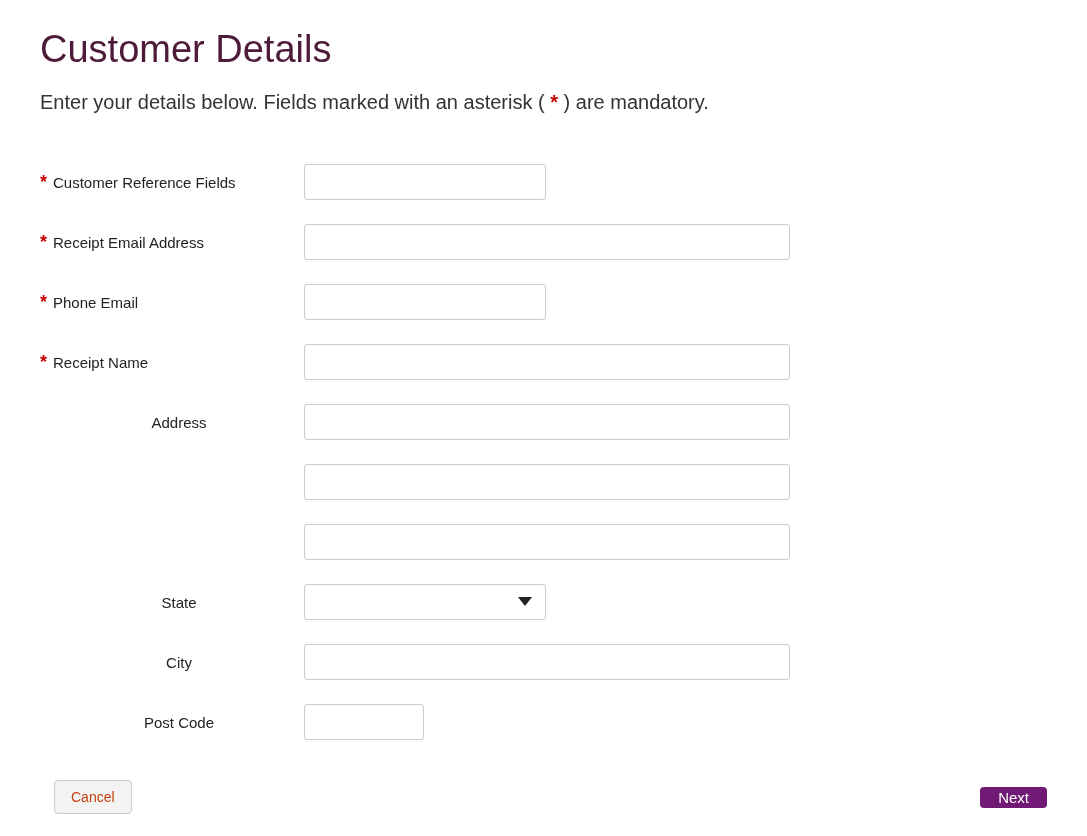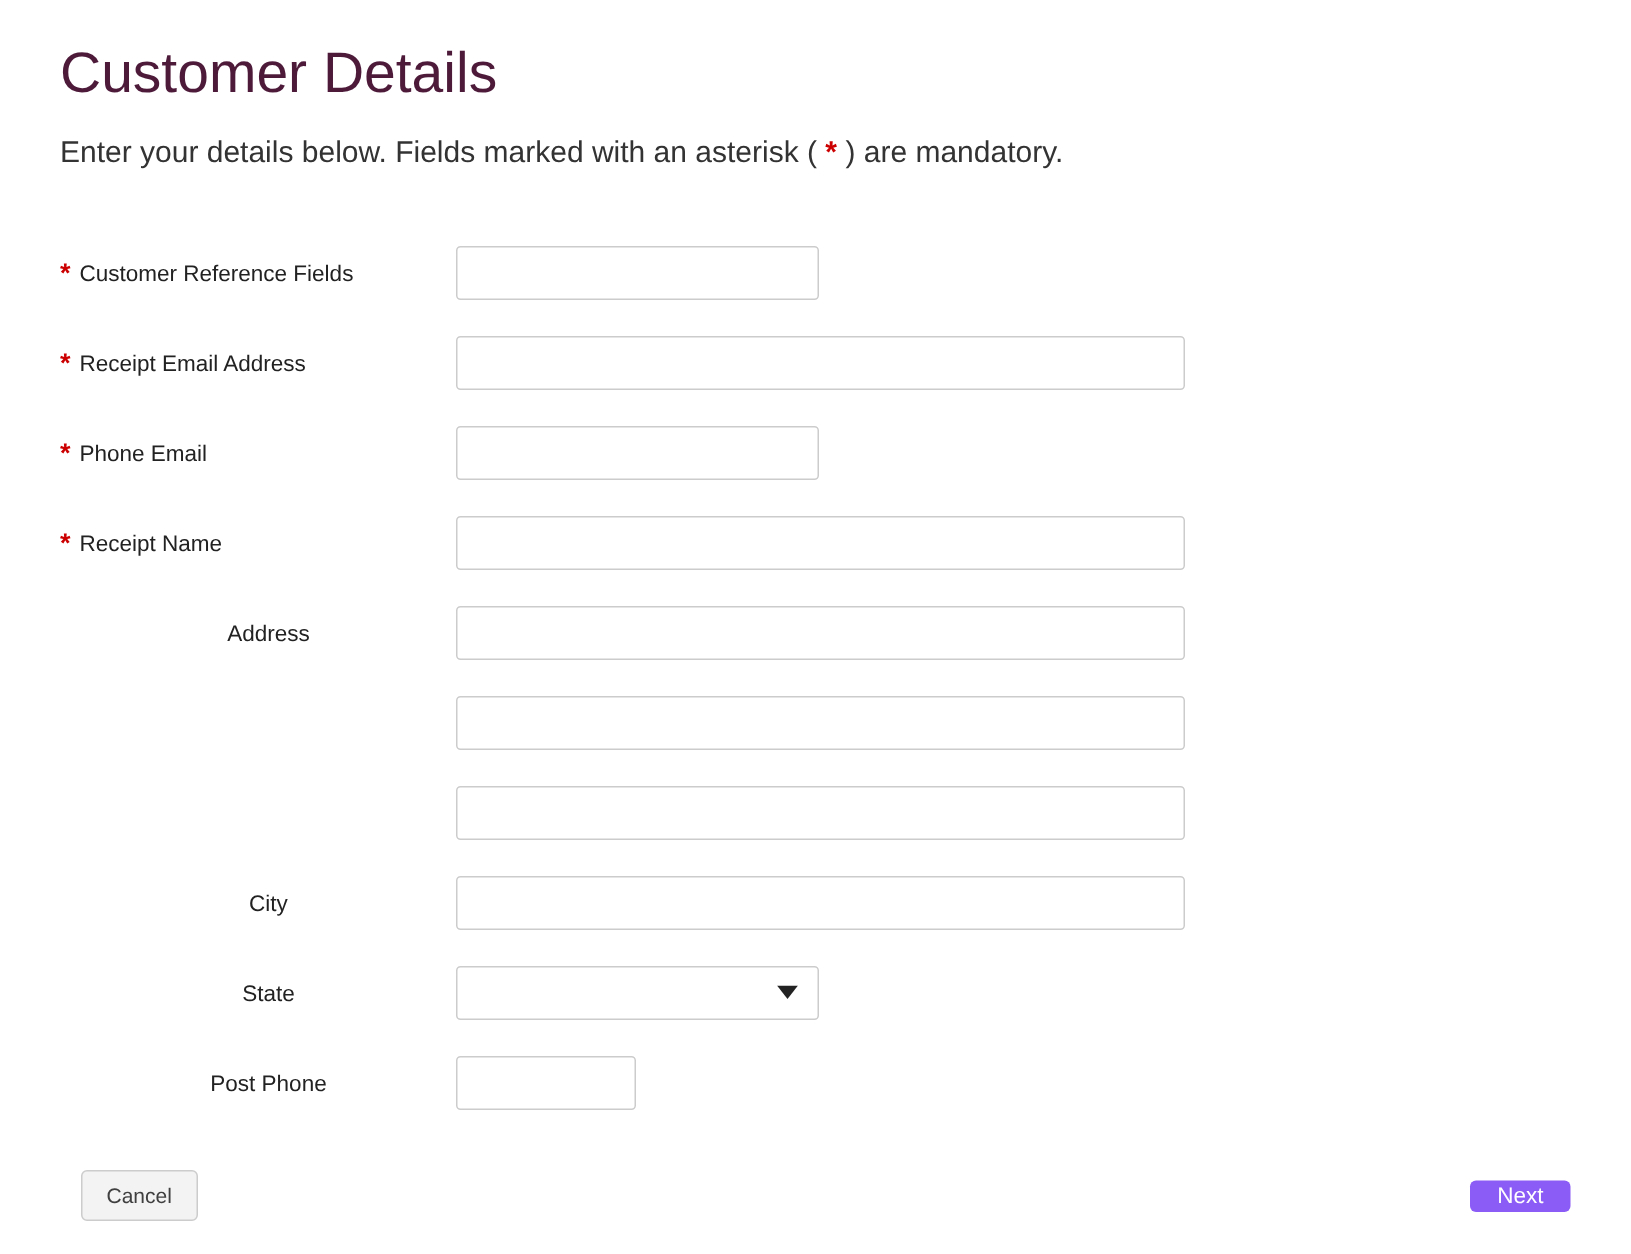--- a/index.html
+++ b/index.html
@@ -88,28 +88,28 @@
   .button-row {
     margin-top: 40px;
     display: flex;
     justify-content: space-between;
     align-items: center;
     padding-left: 14px;
   }
   button.cancel {
     background: #f3f3f3;
     border: 1px solid #cccccc;
-    color: #404040;
+    color: #c2410c;
     font-size: 14px;
     padding: 8px 16px;
     border-radius: 4px;
     cursor: pointer;
   }
   button.next {
-    background: #8b5cf6;
+    background: #701a75;
     border: none;
     color: #ffffff;
     font-size: 15px;
     padding: 2px 18px;
     border-radius: 4px;
     cursor: pointer;
   }
 </style>
 </head>
 <body>
@@ -175,29 +175,20 @@
 
   <div class="form-row">
     <div class="label-col indent"></div>
     <div class="input-col">
       <input type="text" class="text w-large" value="" style="">
     </div>
   </div>
 
   <div class="form-row">
     <div class="label-col indent"></div>
-    <div class="input-col">
-      <input type="text" class="text w-large" value="" style="">
-    </div>
-  </div>
-
-  <div class="form-row">
-    <div class="label-col indent">
-      <span>City</span>
-    </div>
     <div class="input-col">
       <input type="text" class="text w-large" value="" style="">
     </div>
   </div>
 
   <div class="form-row">
     <div class="label-col indent">
       <span>State</span>
     </div>
     <div class="input-col">
@@ -209,21 +200,30 @@
           <svg width="14" height="10" viewBox="0 0 14 10">
               <polygon points="0,0 14,0 7,9" fill="#222222"></polygon>
             </svg>
         </span>
       </span>
     </div>
   </div>
 
   <div class="form-row">
     <div class="label-col indent">
-      <span>Post Phone</span>
+      <span>City</span>
+    </div>
+    <div class="input-col">
+      <input type="text" class="text w-large" value="" style="">
+    </div>
+  </div>
+
+  <div class="form-row">
+    <div class="label-col indent">
+      <span>Post Code</span>
     </div>
     <div class="input-col">
       <input type="text" class="text w-tiny" value="" style="">
     </div>
   </div>
 
   <div class="button-row">
     <button class="cancel">Cancel</button>
     <button class="next">Next</button>
   </div>

